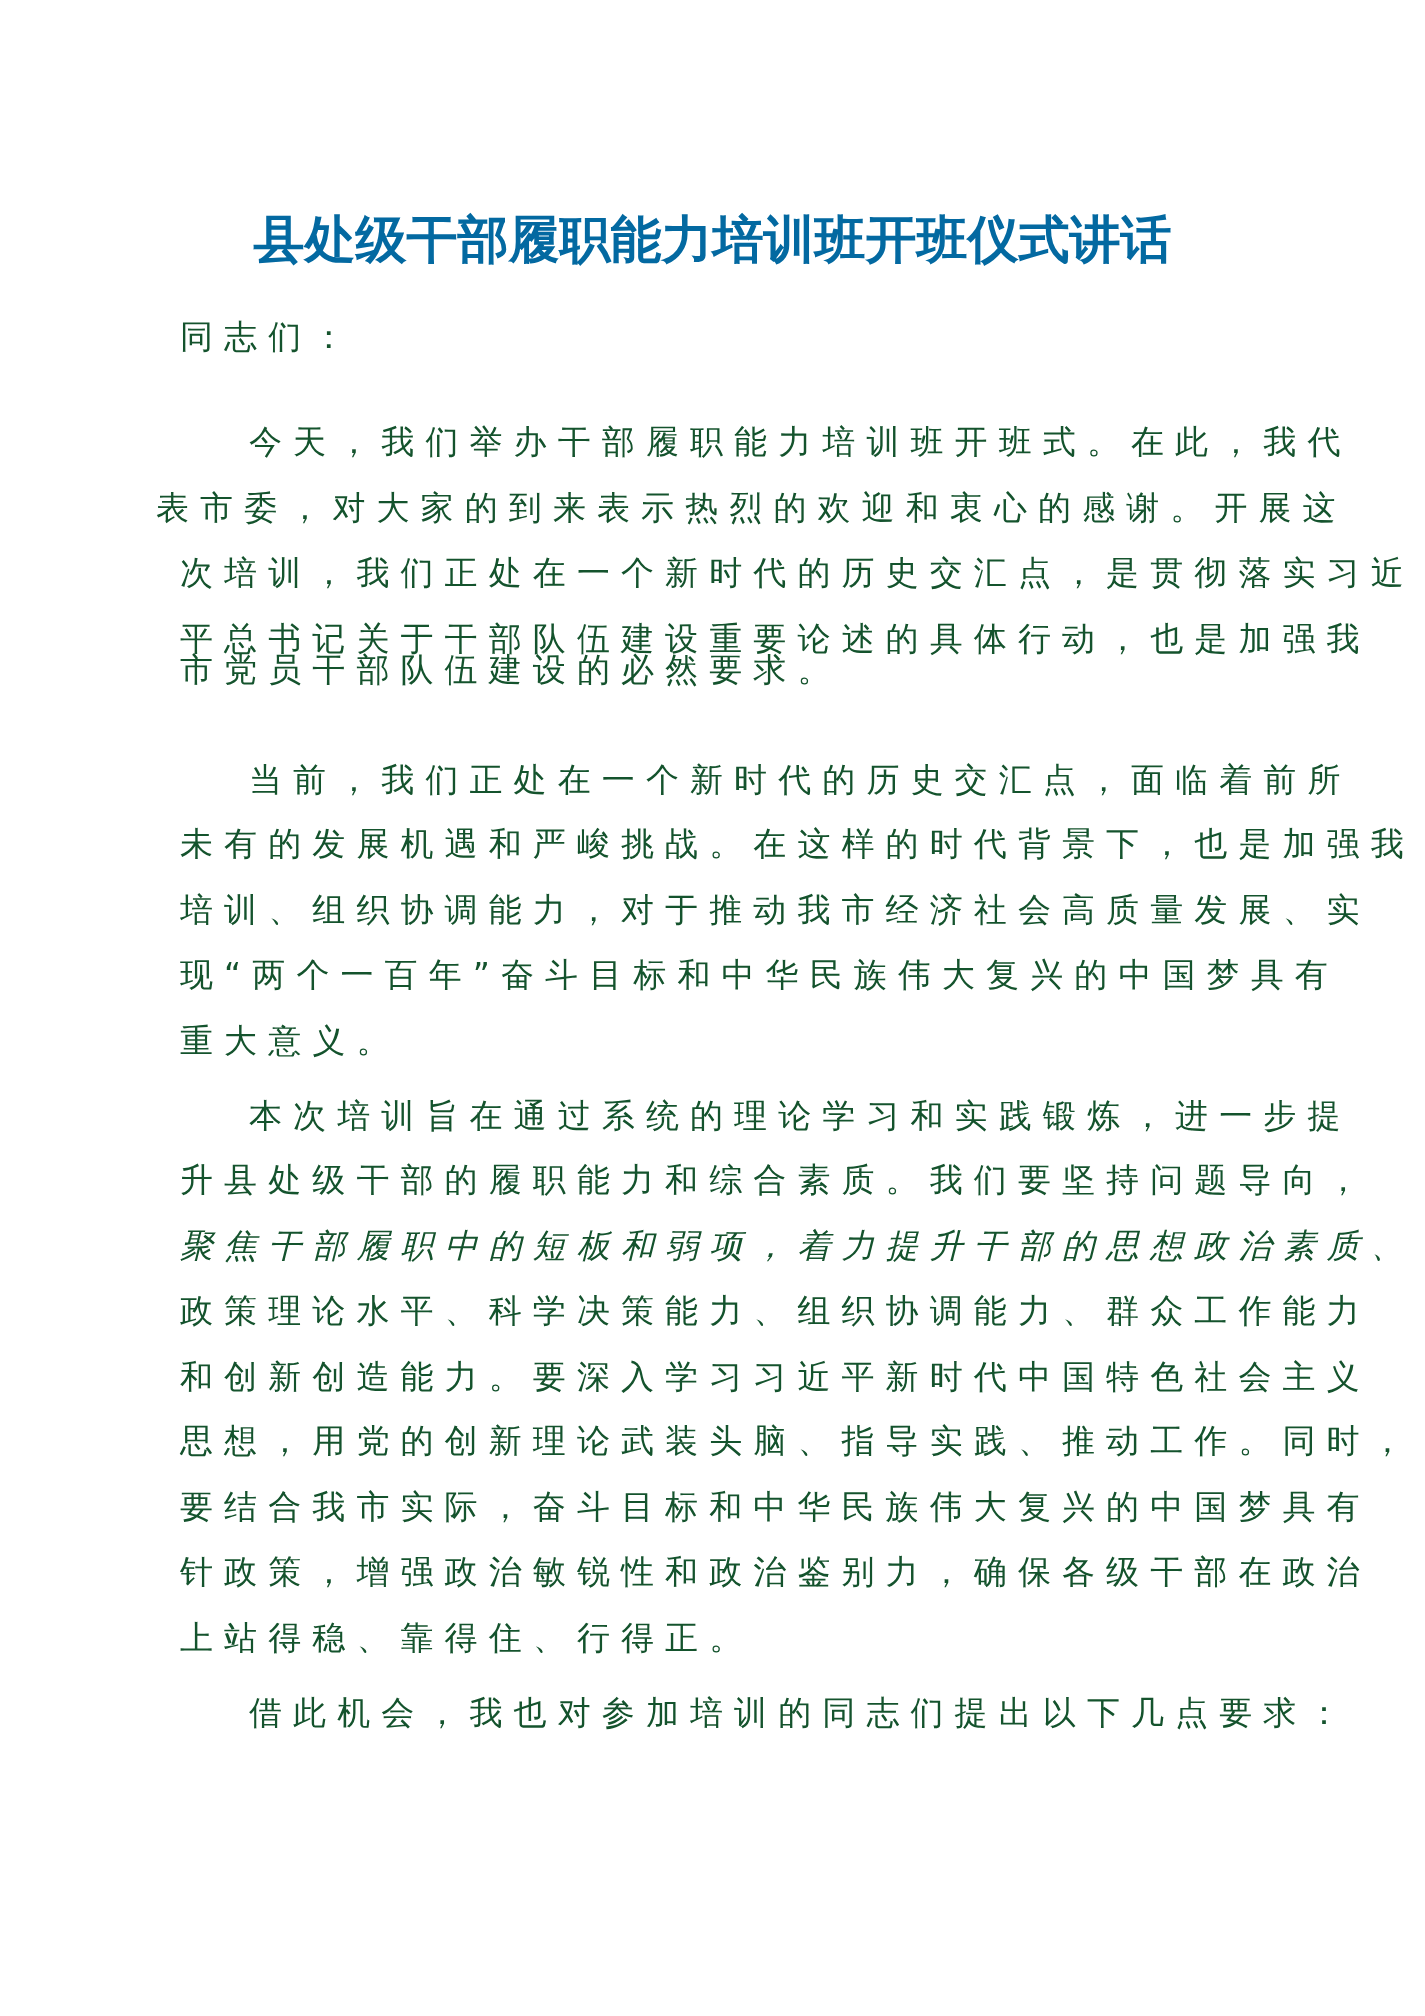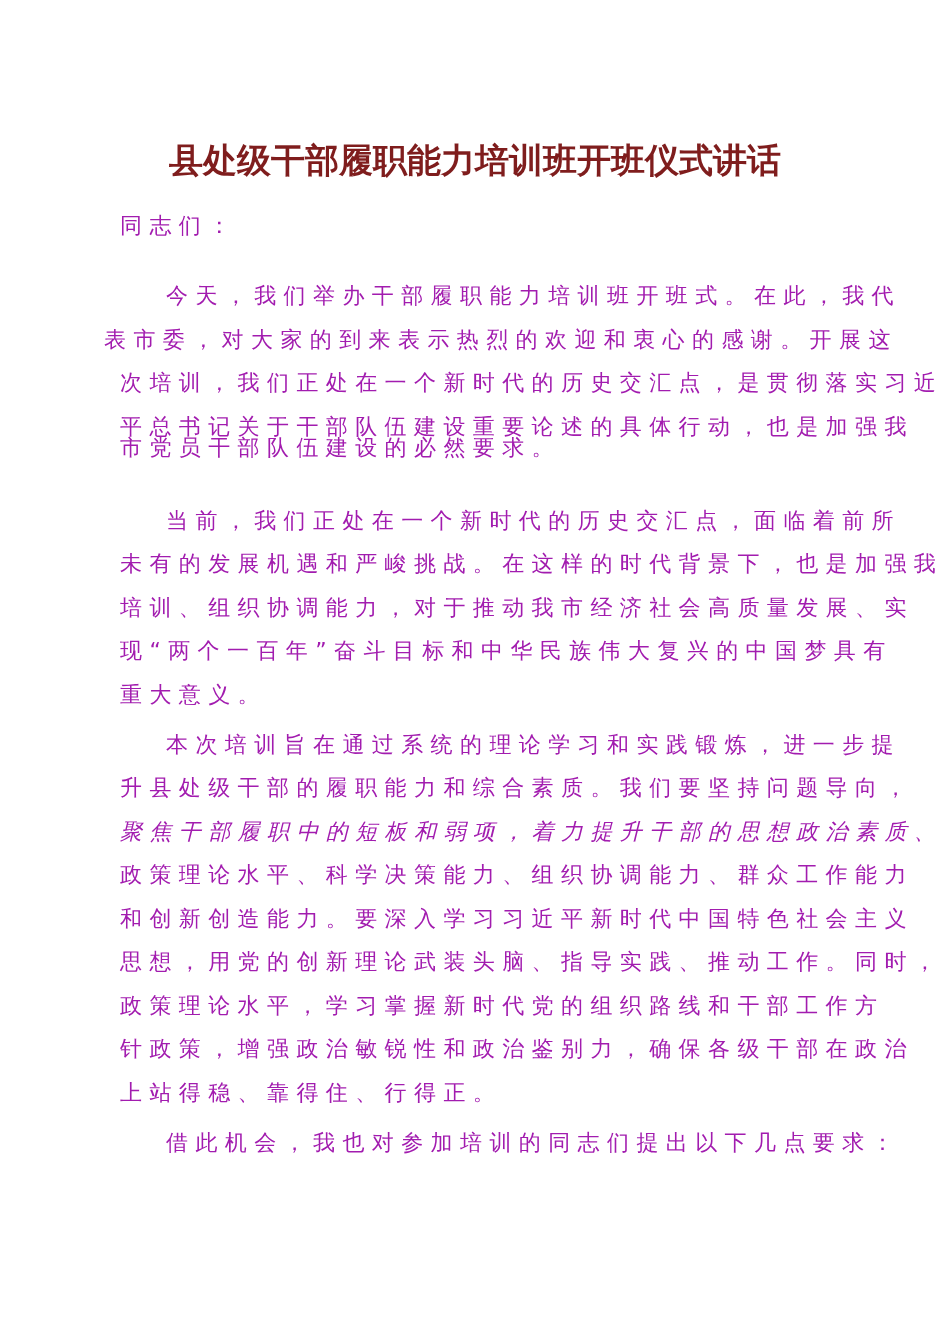--- a/index.html
+++ b/index.html
@@ -25,31 +25,31 @@
       position: absolute;
       left: 0;
       width: 950px;
       top: 136px;
       text-align: center;
       font-family: "DejaVu Serif", "Liberation Serif", serif;
       font-weight: bold;
       font-size: 34px;
       line-height: 48px;
       letter-spacing: 0px;
-      color: #7f1d1d;
+      color: #0369a1;
       white-space: nowrap;
     }
     .line {
       position: absolute;
       font-family: "DejaVu Sans", "Liberation Sans", sans-serif;
       font-size: 22px;
       line-height: 30px;
       letter-spacing: 7.4px;
       white-space: nowrap;
-      color: #a21caf;
+      color: #14532d;
     }
   </style>
 </head>
 <body>
 
 <div class="page">
 
   <div class="title">县处级干部履职能力培训班开班仪式讲话</div>
 
   <div class="line" style="left:120px; top:211px;">同志们：</div>
@@ -70,21 +70,21 @@
     <div class="line" style="left:120px; top:680px;">重大意义。</div>
   </div>
 
   <div>
     <div class="line" style="left:166px; top:730px;">本次培训旨在通过系统的理论学习和实践锻炼，进一步提</div>
     <div class="line" style="left:120px; top:773px;">升县处级干部的履职能力和综合素质。我们要坚持问题导向，</div>
     <div class="line" style="left:120px; top:817px;font-style:italic;">聚焦干部履职中的短板和弱项，着力提升干部的思想政治素质、</div>
     <div class="line" style="left:120px; top:860px;">政策理论水平、科学决策能力、组织协调能力、群众工作能力</div>
     <div class="line" style="left:120px; top:904px;">和创新创造能力。要深入学习习近平新时代中国特色社会主义</div>
     <div class="line" style="left:120px; top:947px;">思想，用党的创新理论武装头脑、指导实践、推动工作。同时，</div>
-    <div class="line" style="left:120px; top:991px;">政策理论水平，学习掌握新时代党的组织路线和干部工作方</div>
+    <div class="line" style="left:120px; top:991px;">要结合我市实际，奋斗目标和中华民族伟大复兴的中国梦具有</div>
     <div class="line" style="left:120px; top:1034px;">针政策，增强政治敏锐性和政治鉴别力，确保各级干部在政治</div>
     <div class="line" style="left:120px; top:1078px;">上站得稳、靠得住、行得正。</div>
   </div>
 
   <div>
     <div class="line" style="left:166px; top:1128px;">借此机会，我也对参加培训的同志们提出以下几点要求：</div>
   </div>
 
 </div>
 

